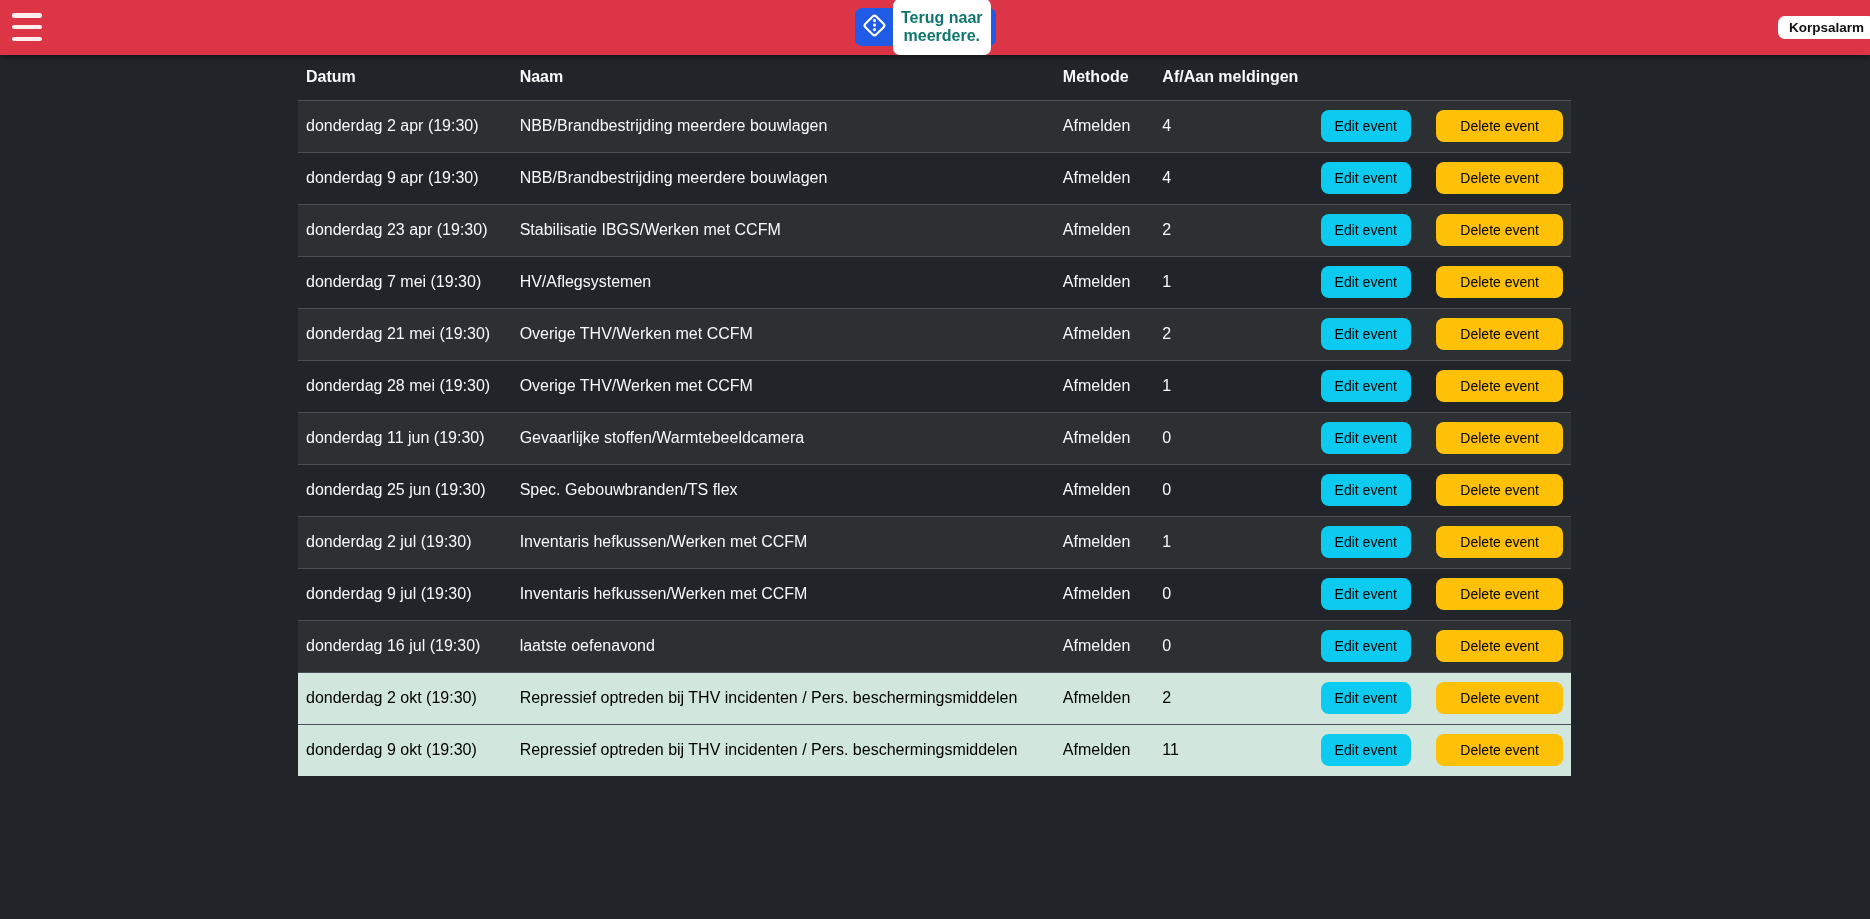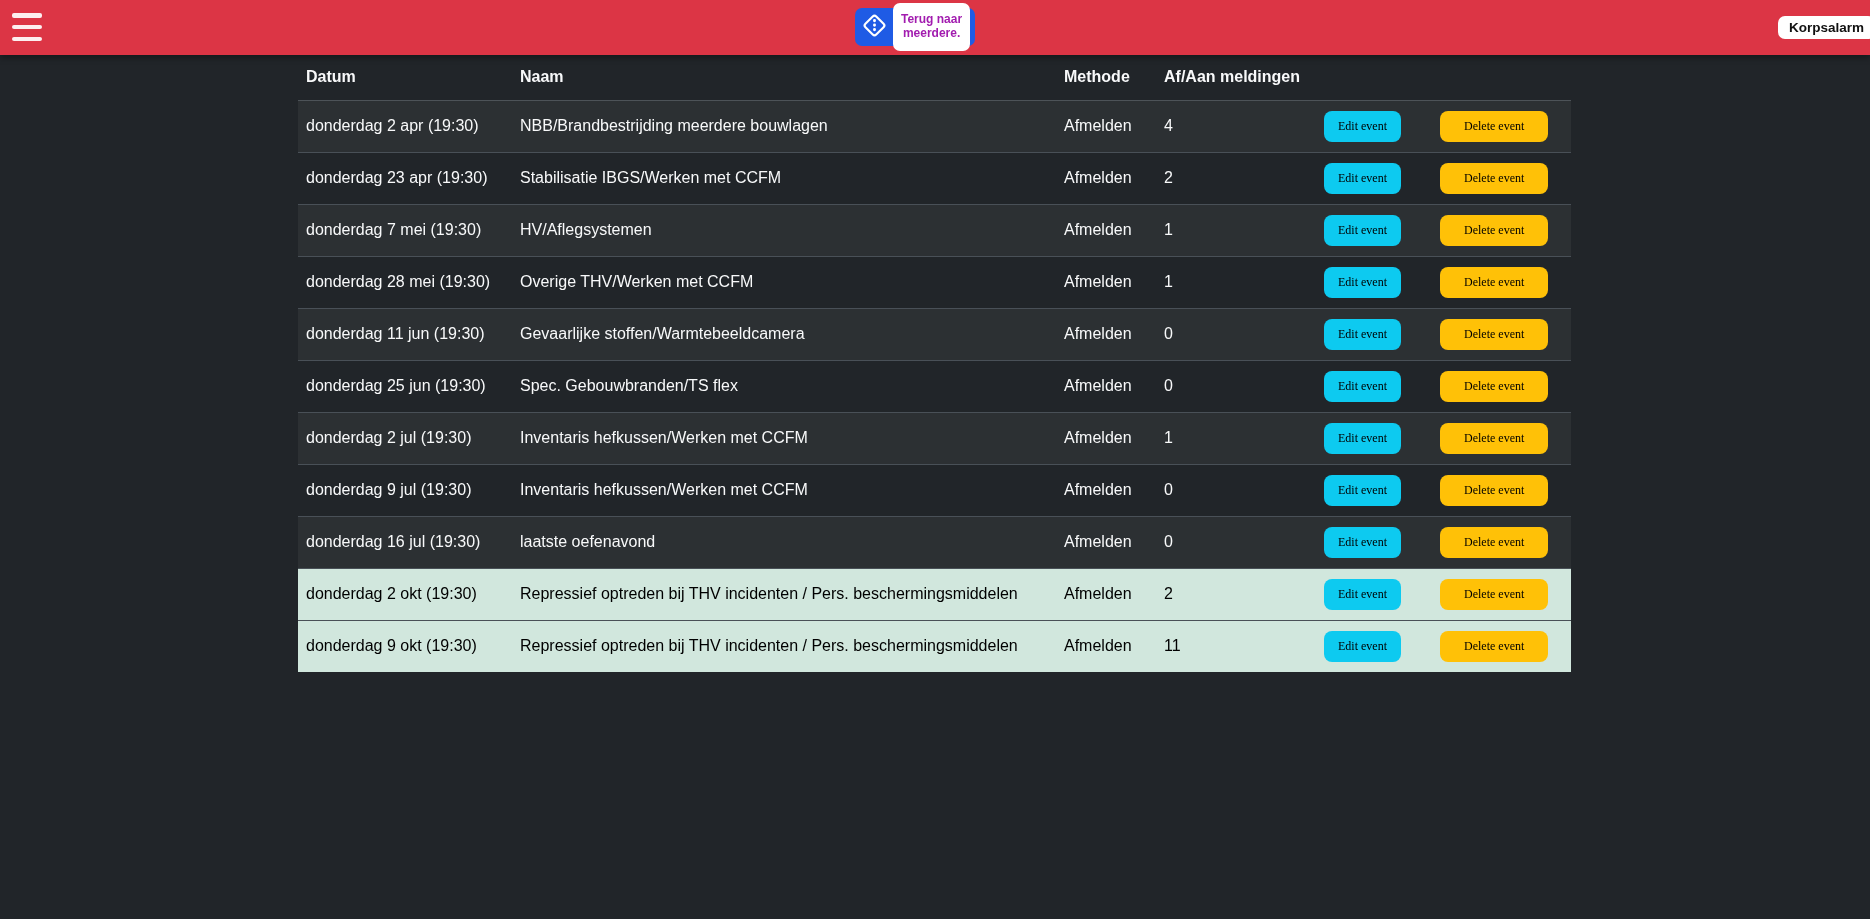--- a/index.html
+++ b/index.html
@@ -52,23 +52,23 @@
     display: flex; align-items: center;
     padding: 0 5px 0 6px;
     cursor: pointer;
   }
   .back-btn .sign-icon { display:block; margin-right: 5px; }
   .back-btn .label-box {
     background: #fff;
     border-radius: 7px;
     padding: 10px 8px;
     text-align: center;
-    color: #a21caf;
+    color: #0f766e;
     font-weight: bold;
-    font-size: 12px;
+    font-size: 16px;
     line-height: 1.15;
     white-space: nowrap;
   }
   .korpsalarm-btn {
     position: absolute;
     left: 1778px; top: 16px;
     background: #fff;
     color: #111;
     border: none;
     border-radius: 7px;
@@ -120,22 +120,22 @@
   col.c-datum  { width: 214px; }
   col.c-naam   { width: 544px; }
   col.c-meth   { width: 100px; }
   col.c-meld   { width: 160px; }
   col.c-edit   { width: 116px; }
   col.c-del    { width: 139px; }
 
   .btn-edit, .btn-delete {
     border: none;
     border-radius: 8px;
-    font-size: 12px;
-    font-family: Liberation Serif, serif;
+    font-size: 14px;
+    font-family: Liberation Sans, sans-serif;
     color: #000;
     padding: 8px 14px;
     cursor: pointer;
     white-space: nowrap;
   }
   .btn-edit   { background: var(--edit-btn-bg); }
   .btn-delete { background: var(--delete-btn-bg); padding: 8px 24px; }
   td.cell-del { padding-left: 16px; }
 </style>
 </head>
@@ -191,36 +191,60 @@
     <td>Afmelden</td>
     <td>4</td>
     <td>
       <button class="btn-edit">Edit event</button>
     </td>
     <td class="cell-del">
       <button class="btn-delete">Delete event</button>
     </td>
   </tr>
         <tr>
+    <td>donderdag 9 apr (19:30)</td>
+    <td>NBB/Brandbestrijding meerdere bouwlagen</td>
+    <td>Afmelden</td>
+    <td>4</td>
+    <td>
+      <button class="btn-edit">Edit event</button>
+    </td>
+    <td class="cell-del">
+      <button class="btn-delete">Delete event</button>
+    </td>
+  </tr>
+        <tr>
     <td>donderdag 23 apr (19:30)</td>
     <td>Stabilisatie IBGS/Werken met CCFM</td>
     <td>Afmelden</td>
     <td>2</td>
     <td>
       <button class="btn-edit">Edit event</button>
     </td>
     <td class="cell-del">
       <button class="btn-delete">Delete event</button>
     </td>
   </tr>
         <tr>
     <td>donderdag 7 mei (19:30)</td>
     <td>HV/Aflegsystemen</td>
     <td>Afmelden</td>
     <td>1</td>
+    <td>
+      <button class="btn-edit">Edit event</button>
+    </td>
+    <td class="cell-del">
+      <button class="btn-delete">Delete event</button>
+    </td>
+  </tr>
+        <tr>
+    <td>donderdag 21 mei (19:30)</td>
+    <td>Overige THV/Werken met CCFM</td>
+    <td>Afmelden</td>
+    <td>2</td>
     <td>
       <button class="btn-edit">Edit event</button>
     </td>
     <td class="cell-del">
       <button class="btn-delete">Delete event</button>
     </td>
   </tr>
         <tr>
     <td>donderdag 28 mei (19:30)</td>
     <td>Overige THV/Werken met CCFM</td>

